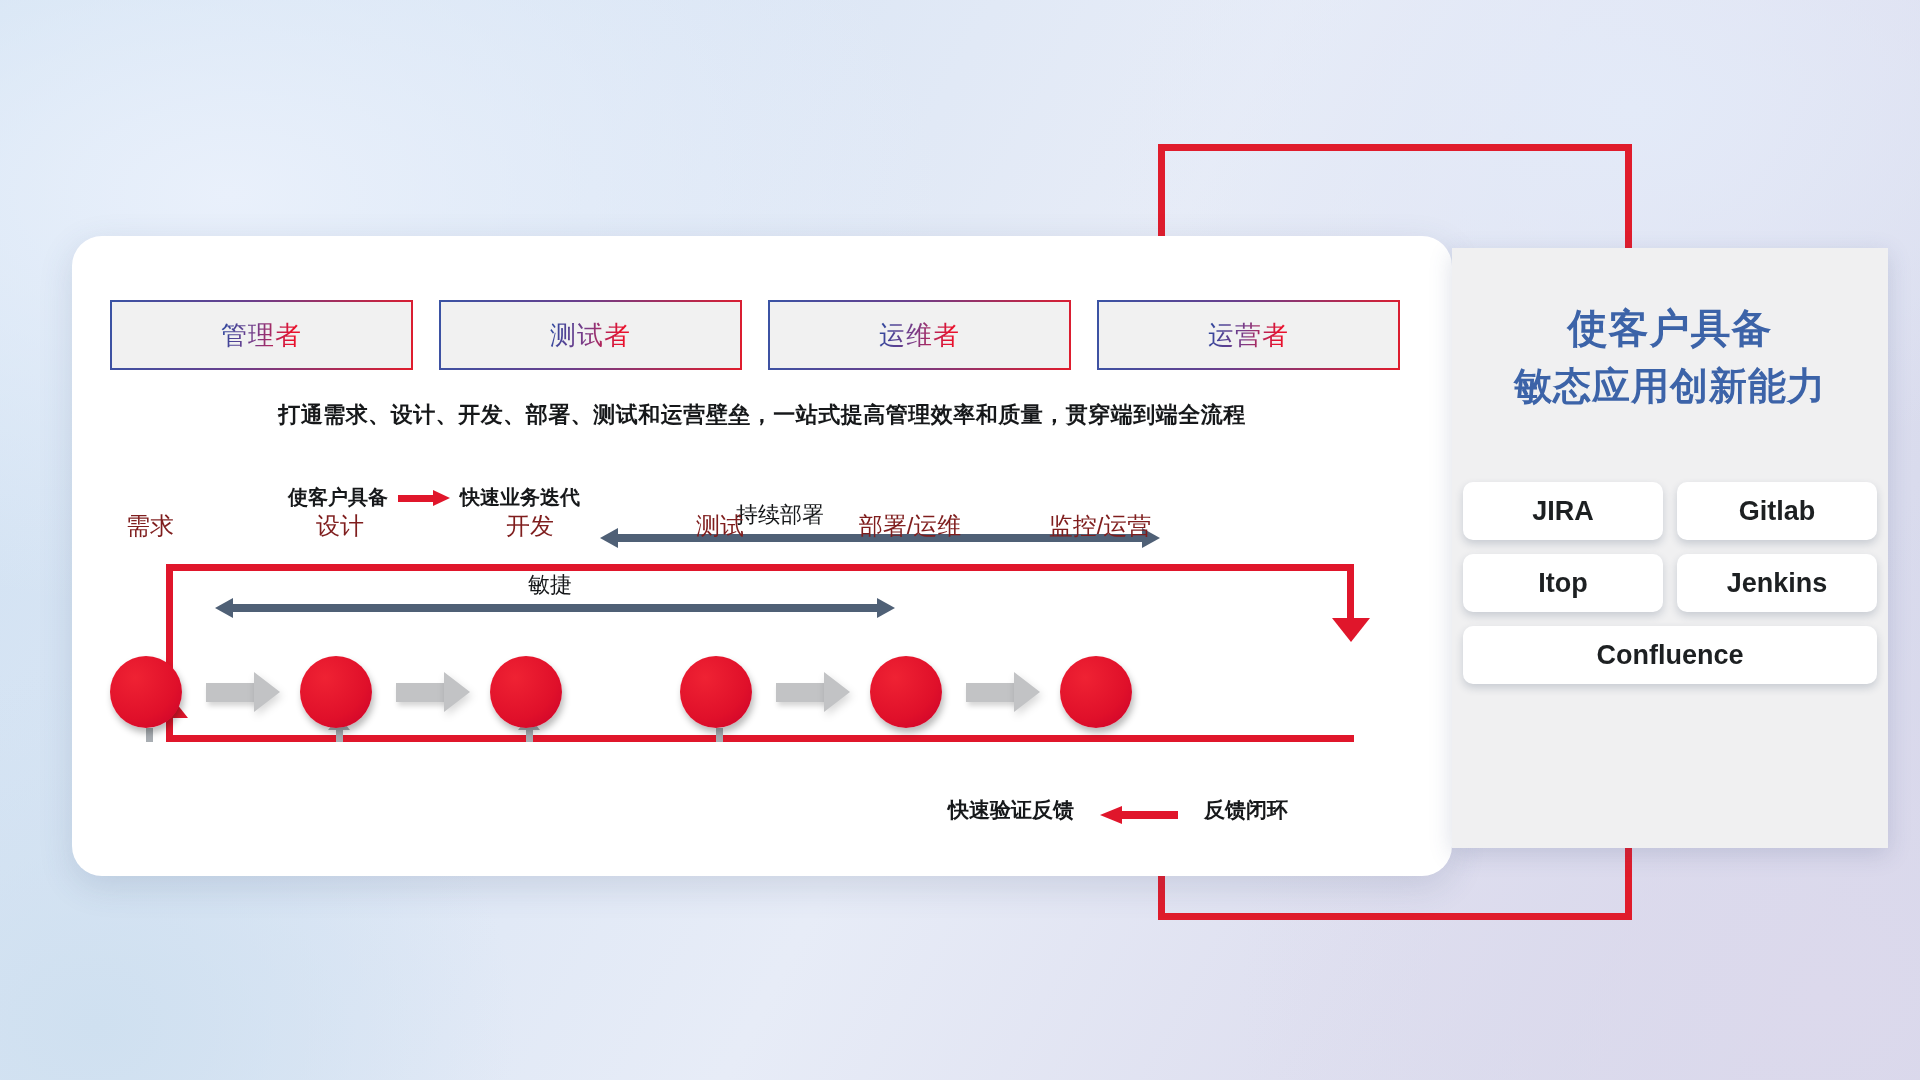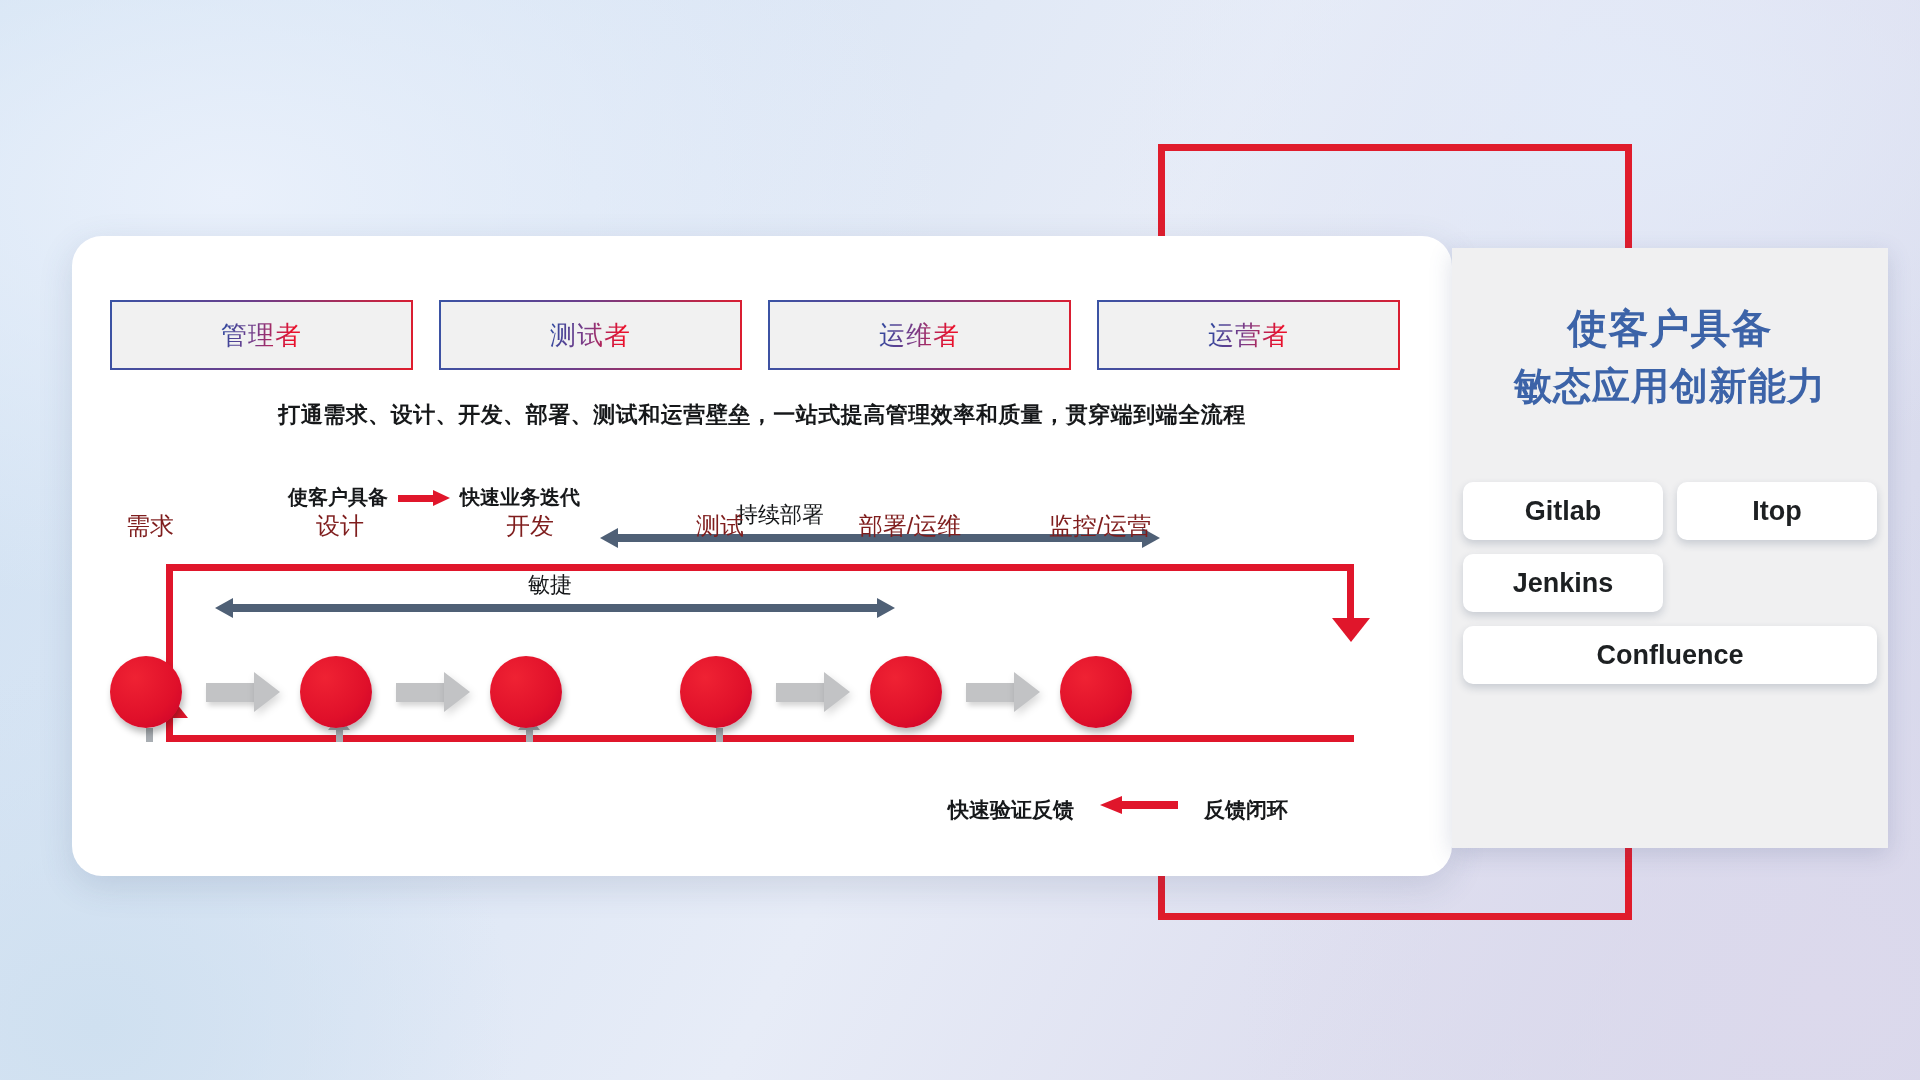--- a/index.html
+++ b/index.html
@@ -94,21 +94,21 @@
     border-left:11px solid transparent;border-right:11px solid transparent;border-bottom:14px solid #a8adb2;}
 
   .gray-arrow{position:absolute;width:74px;height:40px;}
   .gray-arrow .s{position:absolute;left:0;top:11px;width:50px;height:19px;background:#c2c3c5;
      box-shadow:2px 4px 5px rgba(0,0,0,.16);}
   .gray-arrow .h{position:absolute;right:0;top:0;width:0;height:0;
      border-top:20px solid transparent;border-bottom:20px solid transparent;border-left:26px solid #c2c3c5;
      filter:drop-shadow(2px 4px 4px rgba(0,0,0,.16));}
 
   
-  #legend-feedback{position:absolute;left:948px;top:796px;display:flex;align-items:flex-start;gap:26px;
+  #legend-feedback{position:absolute;left:948px;top:796px;display:flex;align-items:flex-end;gap:26px;
     font-size:21px;font-weight:700;color:#16181a;}
 
   
   #right-panel{position:absolute;left:1452px;top:248px;width:436px;height:600px;
     background:#f0f0f1;box-shadow:0 6px 22px rgba(60,80,120,.18);}
   #panel-title{position:absolute;left:1452px;top:286px;width:436px;text-align:center;
     font-size:40px;font-weight:700;color:#3c63a8;line-height:1.5;letter-spacing:1px;margin-top:12px;}
   #panel-title .l2{font-size:38px;}
   #chips{position:absolute;left:1463px;top:482px;width:414px;
     display:flex;flex-wrap:wrap;gap:14px;}
@@ -239,17 +239,18 @@
     </span>
   <span>反馈闭环</span>
 </div>
 
 <div id="right-panel"></div>
 <div id="panel-title">
   <div>使客户具备</div>
   <div class="l2">敏态应用创新能力</div>
 </div>
 <div id="chips">
+  <div class="chip half">JIRA</div>
   <div class="chip half">Gitlab</div>
   <div class="chip half">Itop</div>
   <div class="chip half">Jenkins</div>
   <div class="chip full">Confluence</div>
 </div>
 
 </body></html>

